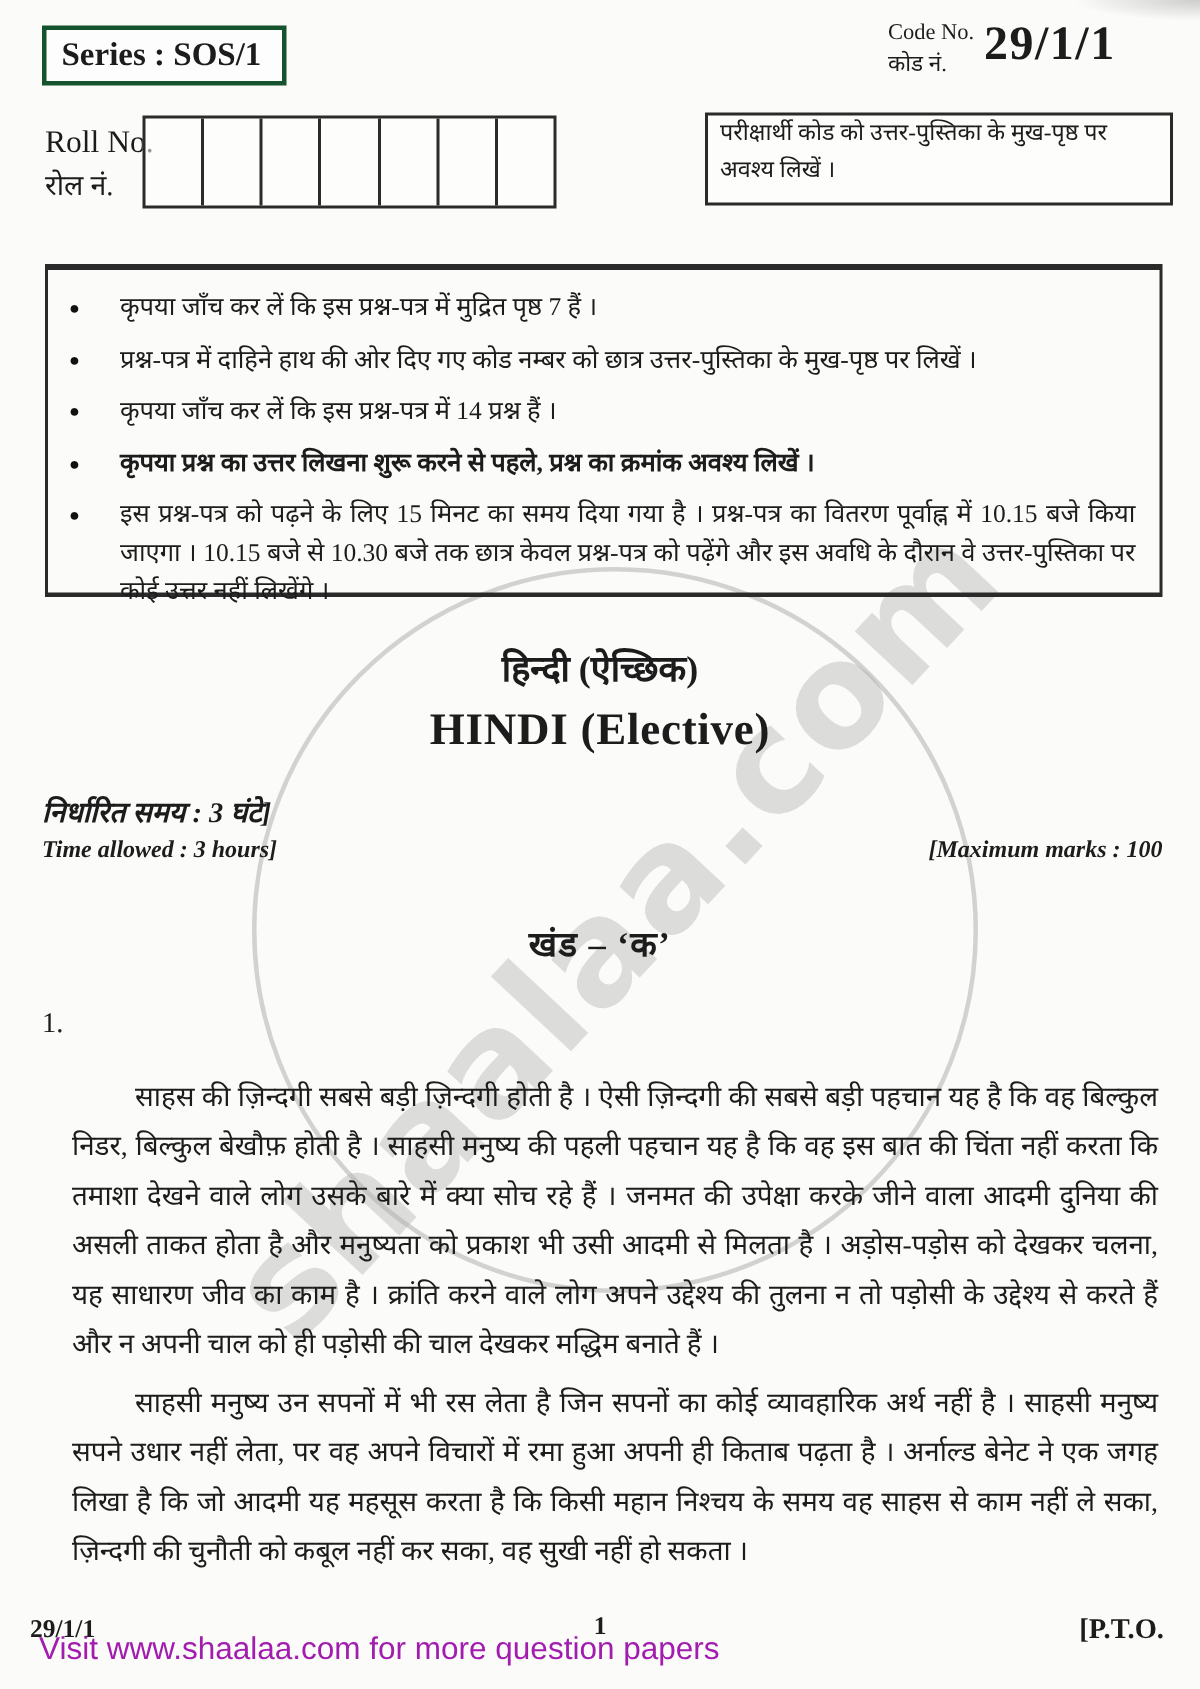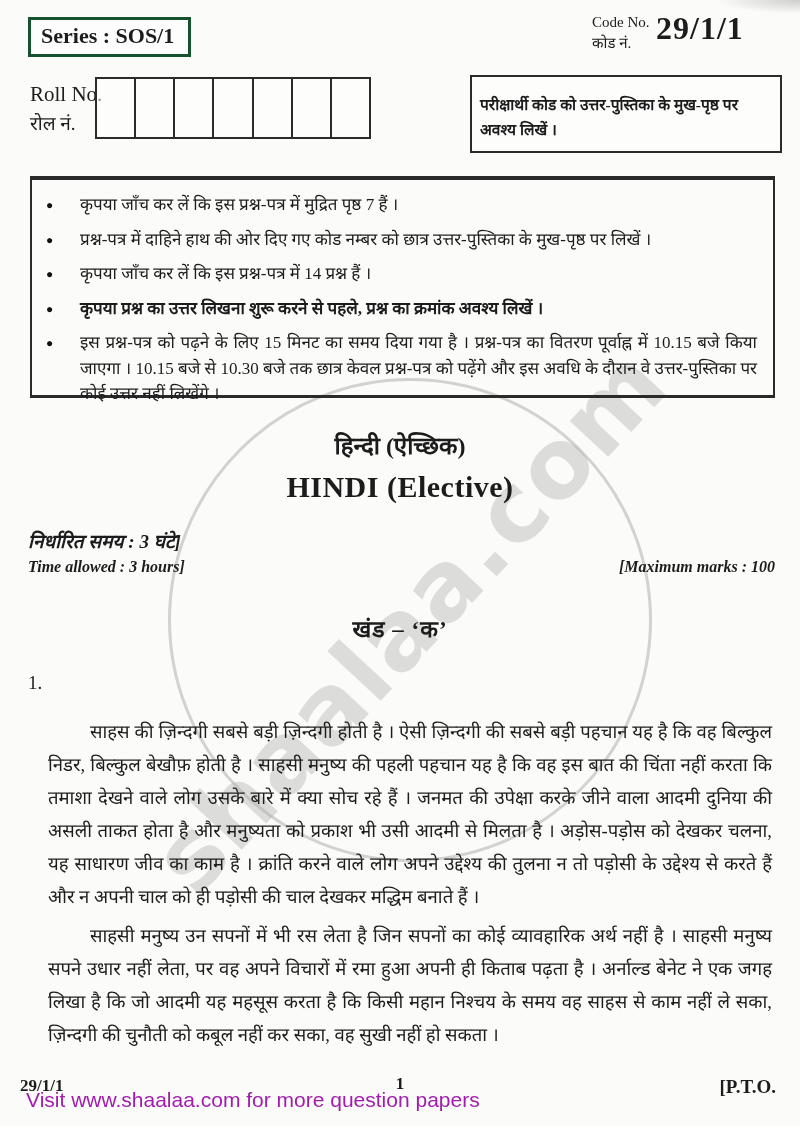--- a/index.html
+++ b/index.html
@@ -53,22 +53,22 @@
   .roll-label-hi{left:30px;top:110px;font-size:19px;}
   .roll-boxes{
     left:95px;top:77px;width:272px;height:58px;
     display:flex;border:2px solid #2b2b2b;background:rgba(255,255,255,.55);
   }
   .roll-cell{flex:1;border-right:2px solid #2b2b2b;}
   .roll-cell:last-child{border-right:none;}
   .note-box{
     left:470px;top:75px;width:292px;
     border:2px solid #2a2a2a;
-    padding:16px 8px 8px 8px;
-    font-size:15.5px;line-height:1.6;font-weight:bold;
+    padding:0 8px 8px 8px;
+    font-size:15.5px;line-height:1.6;font-weight:normal;
     background:rgba(255,255,255,.55);
   }
 
   
   .instr-box{
     left:30px;top:176px;width:745px;height:222px;
     border-top:4px solid #2a2a2a;
     border-bottom:3px solid #2a2a2a;
     border-left:2px solid #2a2a2a;
     border-right:2px solid #2a2a2a;

